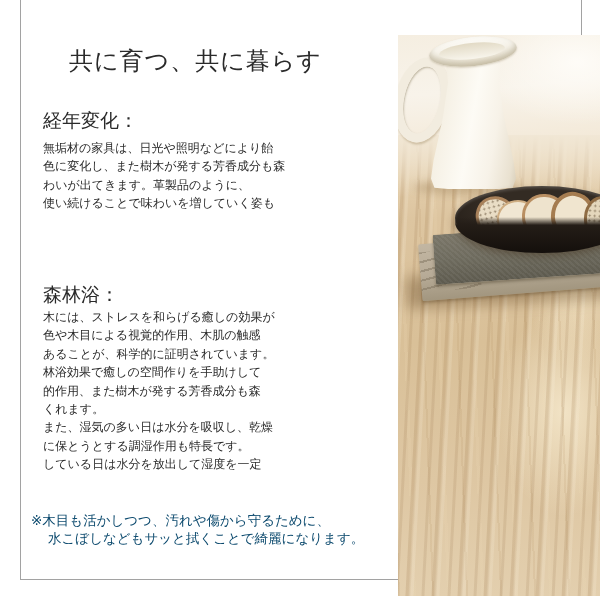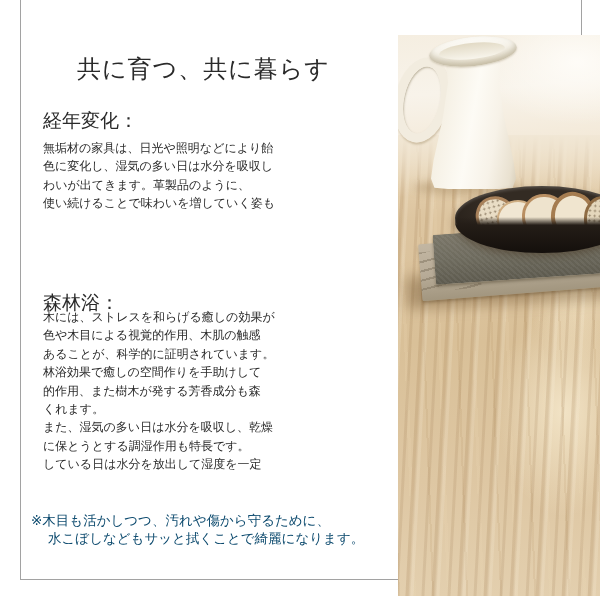--- a/index.html
+++ b/index.html
@@ -11,29 +11,29 @@
   }
   
   .frame{
     position:absolute;left:20px;top:-2px;width:562px;height:582px;
     border:1px solid #a2a2a2;border-top:none;box-sizing:border-box;
     pointer-events:none;
   }
   
   .title{
     position:absolute;left:69px;top:45px;
-    font-size:24px;letter-spacing:1px;font-weight:400;margin:8px;
+    font-size:24px;letter-spacing:1px;font-weight:400;margin:0;
     white-space:nowrap;
   }
   .sec-head{
     position:absolute;left:43px;
     font-size:19px;font-weight:400;margin:0;white-space:nowrap;
   }
   .h-keinen{top:108px;}
-  .h-shinrin{top:290px;}
+  .h-shinrin{top:282px;}
   .para{
     position:absolute;left:43px;
     font-size:12px;line-height:18.4px;white-space:nowrap;
   }
   .p-keinen{top:139px;}
   .p-shinrin{top:296px;margin-top:12px;}
   .tl{display:block;}
   .note{
     position:absolute;left:31px;top:512px;
     font-family:"Liberation Sans","DejaVu Sans",sans-serif;
@@ -143,21 +143,21 @@
 </head>
 <body>
 
 <div class="frame"></div>
 
 <h1 class="title">共に育つ、共に暮らす</h1>
 
 <h2 class="sec-head h-keinen">経年変化：</h2>
 <div class="para p-keinen">
     <span class="tl">無垢材の家具は、日光や照明などにより飴</span>
-    <span class="tl">色に変化し、湿気の多い日は水分を吸収し</span>
+    <span class="tl">色に変化し、また樹木が発する芳香成分も森</span>
     <span class="tl">わいが出てきます。革製品のように、</span>
     <span class="tl">使い続けることで味わいを増していく姿も</span>
   </div>
 
 <h2 class="sec-head h-shinrin">森林浴：</h2>
 <div class="para p-shinrin">
     <span class="tl">木には、ストレスを和らげる癒しの効果が</span>
     <span class="tl">色や木目による視覚的作用、木肌の触感</span>
     <span class="tl">あることが、科学的に証明されています。</span>
     <span class="tl">林浴効果で癒しの空間作りを手助けして</span>

